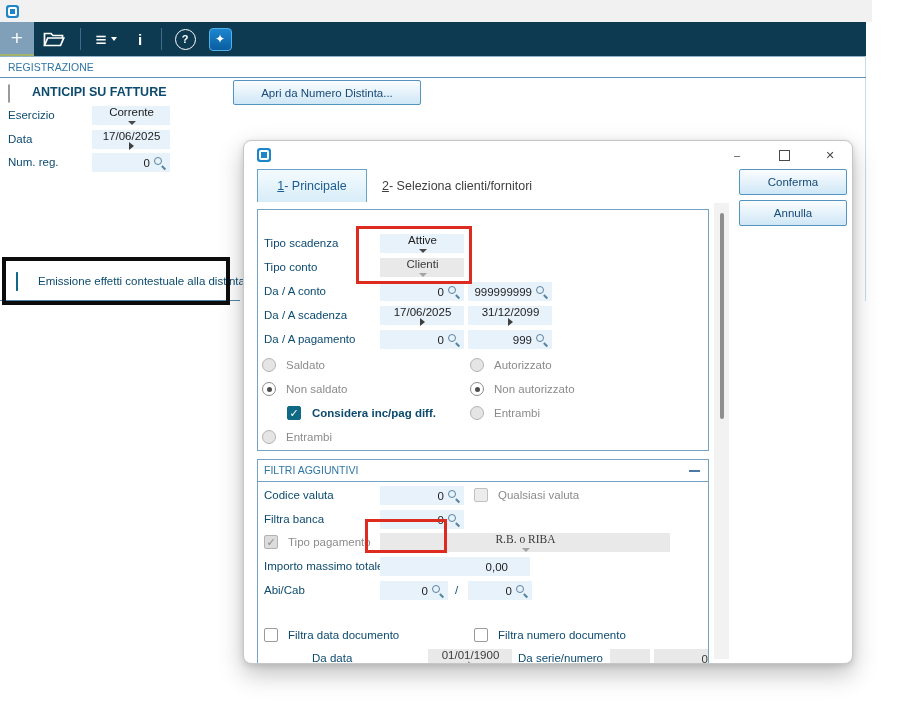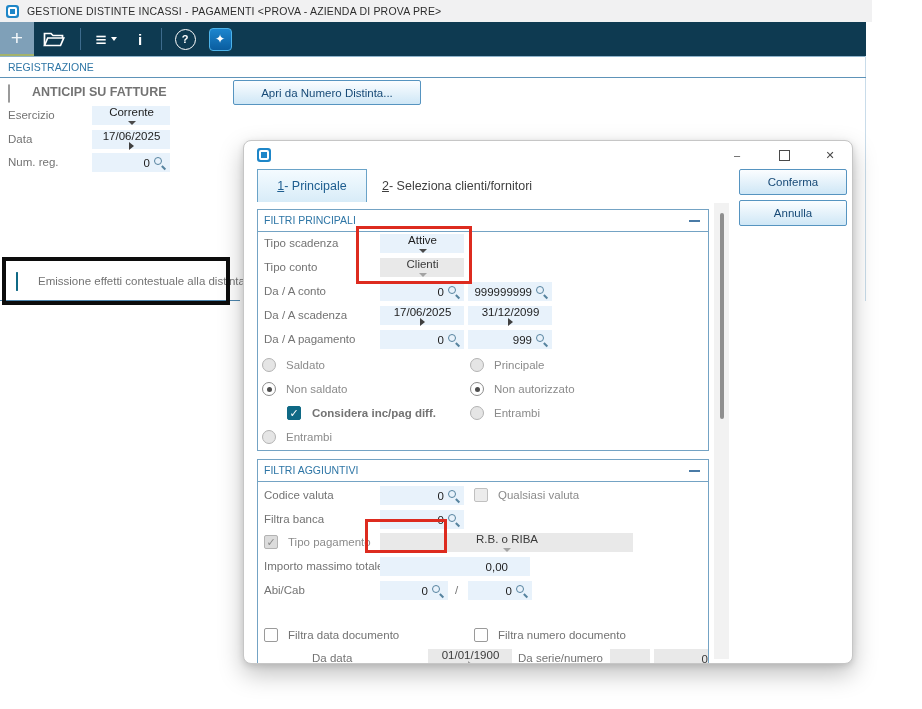--- a/index.html
+++ b/index.html
@@ -14,21 +14,21 @@
   .toolbar{left:0;top:22px;width:866px;height:34px;background:#0e3a51;display:flex;align-items:stretch;}
   .tbtn{display:flex;align-items:center;justify-content:center;color:#fff;cursor:pointer;}
   .tbtn.new{width:34px;background:#7fa0b8;border-bottom:2px solid #a3b26b;font-size:21px;font-weight:300;color:#f2f6f9;}
   .tsep{width:1px;height:22px;background:#3d6b8d;margin:6px 6px 0 6px;}
   .glyph-menu{font-size:19px;line-height:1;}
   .menucaret{width:0;height:0;border-left:3.5px solid transparent;border-right:3.5px solid transparent;border-top:4px solid #fff;margin-left:4px;}
   .glyph-i{font-size:15px;font-weight:bold;font-style:normal;}
   .helpcirc{width:19px;height:19px;border:1.5px solid #fff;border-radius:50%;display:flex;align-items:center;justify-content:center;font-size:11px;font-weight:bold;}
   .assist{width:21px;height:21px;border-radius:4px;background:linear-gradient(#1d86cf,#0a5d9f);border:1.5px solid #4db3ea;display:flex;align-items:center;justify-content:center;font-size:12px;color:#fff;}
   .hline{height:1px;background:#5e93b8;}
-  .lbl{font-size:11.5px;color:#737373;white-space:nowrap;}
+  .lbl{font-size:11.5px;color:#0c4a6e;white-space:nowrap;}
   .lbl.gy{color:#8b8b8b;}
   .lbl.bold{font-weight:bold;}
   .sechead{font-size:10.5px;color:#2e76a6;white-space:nowrap;}
   
   .fld{background:#e8f2fb;height:19px;display:flex;align-items:center;font-size:11.5px;color:#1c1c1c;box-sizing:border-box;}
   .fld.gray{background:#e9e9e9;color:#3a3a3a;}
   .fld .txt{padding-left:6px;}
   .fld.num{justify-content:flex-end;padding-right:5px;gap:4px;}
   .fld.spread{justify-content:space-between;padding:0 5px 0 6px;flex-direction:column;}
   .cdown{width:0;height:0;border-left:4px solid transparent;border-right:4px solid transparent;border-top:4.5px solid #4a4a4a;}
@@ -70,21 +70,20 @@
   .ann-black{border:4px solid #0c0c0c;box-sizing:border-box;z-index:30;pointer-events:none;}
 </style>
 </head>
 <body>
 
 <div id="canvas">
 
   
   <div class="abs titlebar" style="padding-left:6px;">
     <span class="appicon"></span>
-    <span class="wtitle">GESTIONE DISTINTE INCASSI - PAGAMENTI &lt;PROVA - AZIENDA DI PROVA PRE&gt;</span>
   </div>
 
   
   <div class="abs toolbar">
     <div class="tbtn new">
       <span>+</span>
     </div>
     <div class="tbtn" style="width:40px;">
       <svg width="22" height="17" viewBox="0 0 22 17">
         <path d="M1.5 14.5 V2.5 h6.5 l2 2 h9.5 v2.5" fill="none" stroke="#fff" stroke-width="1.7"></path>
@@ -175,24 +174,20 @@
     </div>
     <div class="btn" style="position:absolute;left:495px;top:28px;width:108px;height:26px;">
       <span>Conferma</span>
     </div>
 
     <div class="scrolltrack" style="position:absolute;left:470px;top:62px;width:15px;height:456px;">
       <div class="scrollthumb" style="position:absolute;left:6px;top:10px;width:4px;height:206px;"></div>
     </div>
 
     <div class="grp" style="position:absolute;left:13px;top:68px;width:452px;height:242px;">
-      <div class="grp-h">
-        <span class="sechead" style="position:absolute;left:6px;top:4px;">FILTRI PRINCIPALI</span>
-        <span class="minus"></span>
-      </div>
 
       <div class="row" style="top:24px;">
         <span class="lbl" style="left:6px;">Tipo scadenza</span>
         <div class="fld spread" style="position:absolute;left:122px;top:0;width:84px;">
           <span>Attive</span>
           <span class="cdown"></span>
         </div>
       </div>
 
       <div class="row" style="top:48px;">
@@ -236,21 +231,21 @@
         <div class="fld num" style="position:absolute;left:210px;top:0;width:84px;">
           <span>999</span>
           <span class="mag"></span>
         </div>
       </div>
 
       <div class="row" style="top:146px;">
         <span class="rad" style="position:absolute;left:4px;top:2px;"></span>
         <span class="lbl gy" style="left:28px;">Saldato</span>
         <span class="rad" style="position:absolute;left:212px;top:2px;"></span>
-        <span class="lbl gy" style="left:236px;">Principale</span>
+        <span class="lbl gy" style="left:236px;">Autorizzato</span>
       </div>
 
       <div class="row" style="top:170px;">
         <span class="rad sel" style="position:absolute;left:4px;top:2px;"></span>
         <span class="lbl gy" style="left:28px;">Non saldato</span>
         <span class="rad sel" style="position:absolute;left:212px;top:2px;"></span>
         <span class="lbl gy" style="left:236px;">Non autorizzato</span>
       </div>
 
       <div class="row" style="top:194px;">
@@ -286,21 +281,21 @@
         <span class="lbl" style="left:6px;">Filtra banca</span>
         <div class="fld num" style="position:absolute;left:122px;top:0;width:84px;">
           <span>0</span>
           <span class="mag"></span>
         </div>
       </div>
 
       <div class="row" style="top:73px;">
         <span class="cbx on dis" style="position:absolute;left:6px;top:2px;"></span>
         <span class="lbl gy" style="left:30px;">Tipo pagamento</span>
-        <div class="fld gray spread" style="position:absolute;left:122px;top:0;width:253px;">
+        <div class="fld gray spread" style="position:absolute;left:122px;top:0;width:290px;font-family:Liberation Serif, serif;">
           <span>R.B. o RIBA</span>
           <span class="cdown dis"></span>
         </div>
       </div>
 
       <div class="row" style="top:97px;">
         <span class="lbl" style="left:6px;">Importo massimo totale</span>
         <div class="fld num" style="position:absolute;left:122px;top:0;width:150px;padding-right:22px;">
           <span>0,00</span>
         </div>

